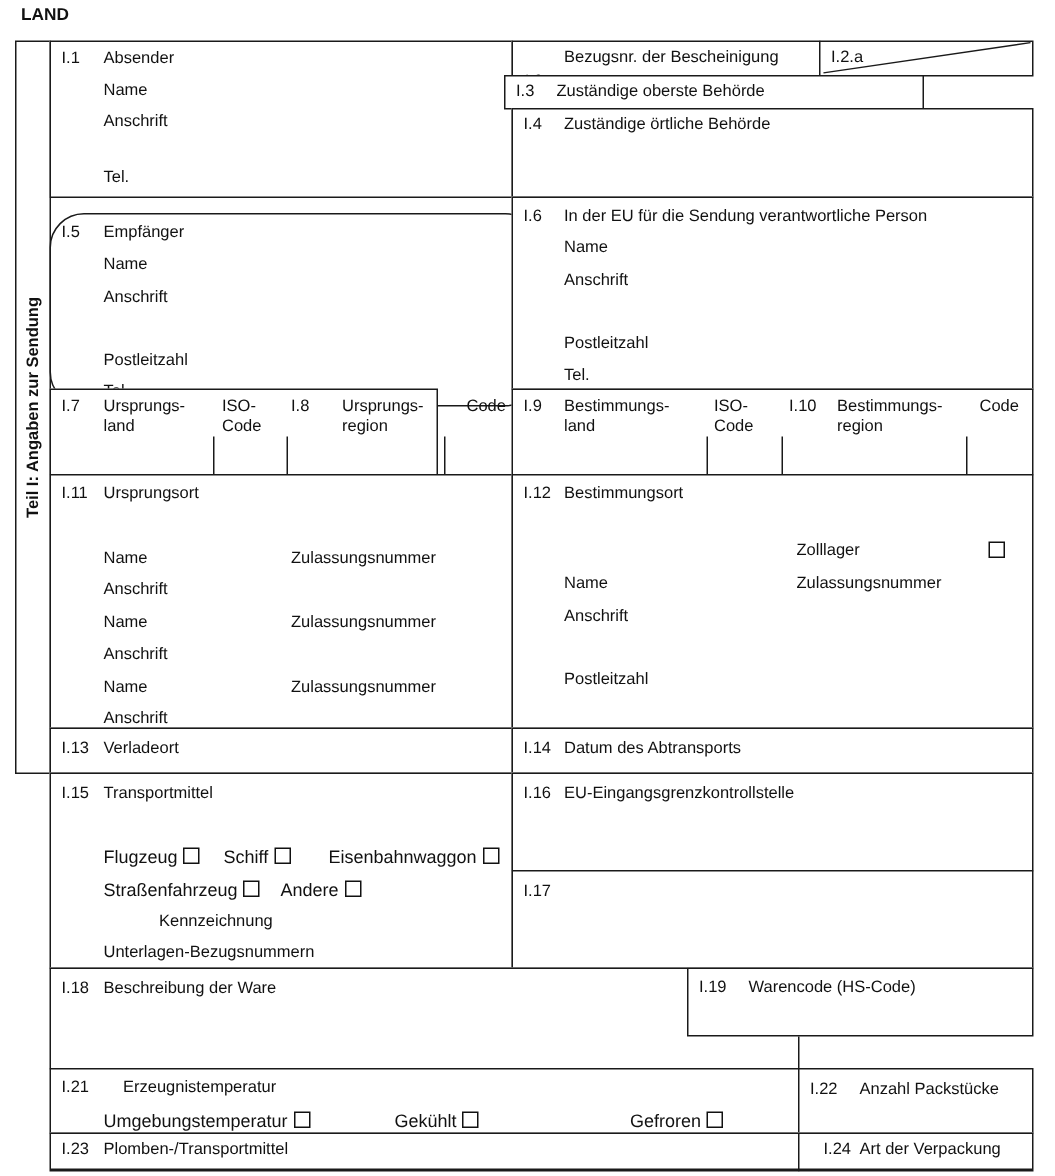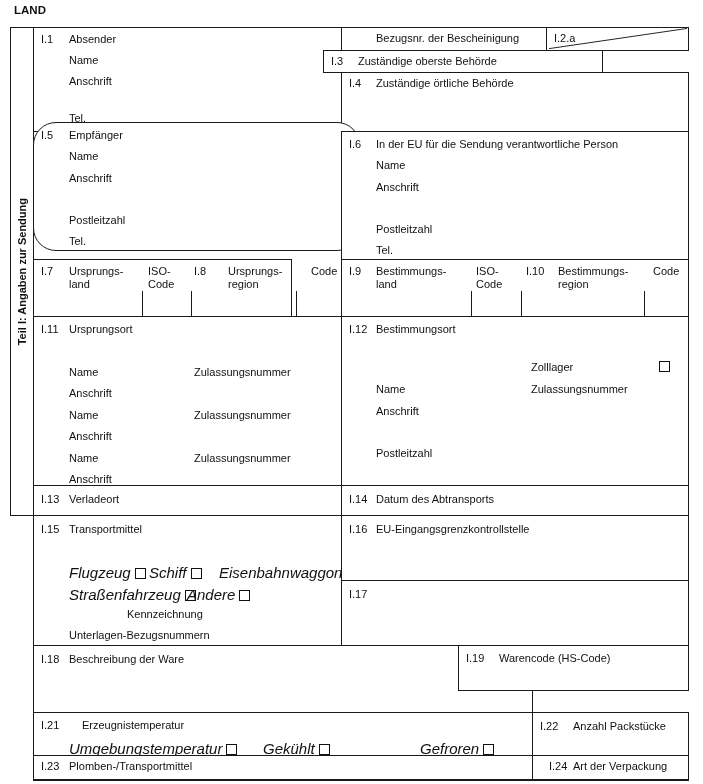--- a/index.html
+++ b/index.html
@@ -6,21 +6,21 @@
   #page{position:relative;width:703px;height:784px;background:#ffffff;
         font-family:"Liberation Sans","DejaVu Sans",sans-serif;color:#111;overflow:hidden;}
   .cell{position:absolute;background:#ffffff;border:1px solid #1a1a1a;box-sizing:border-box;}
   .num{position:absolute;font-size:11px;white-space:nowrap;}
   .lbl{position:absolute;font-size:11px;white-space:nowrap;}
   .lbl2{position:absolute;font-size:11px;line-height:13px;white-space:nowrap;}
   .cb{display:inline-block;width:9px;height:9px;border:1.5px solid #111;background:#fff;
       vertical-align:-1px;margin-left:4px;}
   .cbabs{position:absolute;width:9px;height:9px;border:1.5px solid #111;background:#fff;}
   .tick{position:absolute;width:1px;background:#1a1a1a;}
-  .pair{position:absolute;font-size:15px;white-space:nowrap;font-style:italic;}
+  .pair{position:absolute;font-size:12px;white-space:nowrap;}
   #sidebar-box{display:flex;align-items:center;justify-content:center;}
   #sidebar-box .vtext{writing-mode:vertical-rl;transform:rotate(180deg);
       font-size:11px;font-weight:bold;white-space:nowrap;}
   .hdr{position:absolute;font-size:11.5px;font-weight:bold;white-space:nowrap;}
   svg.diag{position:absolute;left:0;top:0;width:100%;height:100%;}
 </style>
 </head>
 <body>
 
 <div id="page">
@@ -43,30 +43,30 @@
     <span class="num" style="left:7px;top:20px;font-style:italic;">I.2</span>
     <span class="lbl" style="left:34px;top:4px;">Bezugsnr. der Bescheinigung</span>
   </div>
   <div class="cell" style="left:546px;top:27px;width:143px;height:24px;">
     <svg class="diag" viewBox="0 0 143 24" preserveAspectRatio="none">
       <line x1="2" y1="22.5" x2="142" y2="0.5" stroke="#1a1a1a" stroke-width="1"></line>
     </svg>
     <span class="num" style="left:7px;top:4px;">I.2.a</span>
   </div>
 
-  <div class="cell" style="left:323px;top:50px;width:280px;height:23px;">
+  <div class="cell" style="left:336px;top:50px;width:280px;height:23px;">
     <span class="num" style="left:7px;top:4px;">I.3</span>
     <span class="lbl" style="left:34px;top:4px;">Zuständige oberste Behörde</span>
   </div>
   <div class="cell" style="left:341px;top:72px;width:348px;height:60px;">
     <span class="num" style="left:7px;top:4px;text-align:center;">I.4</span>
     <span class="lbl" style="left:34px;top:4px;">Zuständige örtliche Behörde</span>
   </div>
 
-  <div class="cell" style="left:33px;top:122px;width:327px;height:129px;border-radius:23px;">
+  <div class="cell" style="left:33px;top:142px;width:327px;height:129px;border-radius:23px;">
     <span class="num" style="left:7px;top:6px;">I.5</span>
     <span class="lbl" style="left:35px;top:6px;">Empfänger</span>
     <span class="lbl" style="left:35px;top:27px;">Name</span>
     <span class="lbl" style="left:35px;top:49px;">Anschrift</span>
     <span class="lbl" style="left:35px;top:91px;">Postleitzahl</span>
     <span class="lbl" style="left:35px;top:112px;">Tel.</span>
   </div>
 
   <div class="cell" style="left:341px;top:131px;width:348px;height:129px;">
     <span class="num" style="left:7px;top:6px;">I.6</span>
@@ -136,21 +136,21 @@
   </div>
 
   <div class="cell" style="left:33px;top:515px;width:309px;height:131px;">
     <span class="num" style="left:7px;top:7px;">I.15</span>
     <span class="lbl" style="left:35px;top:7px;">Transportmittel</span>
     <span class="pair" style="left:35px;top:48px;"><span>Flugzeug</span><span class="cb"></span></span>
     <span class="pair" style="left:115px;top:48px;"><span>Schiff</span><span class="cb"></span></span>
     <span class="pair" style="left:185px;top:48px;"><span>Eisenbahnwaggon</span><span class="cb"></span></span>
     <span class="pair" style="left:35px;top:70px;"><span>Straßenfahrzeug</span><span class="cb"></span></span>
     <span class="pair" style="left:153px;top:70px;"><span>Andere</span><span class="cb"></span></span>
-    <span class="lbl" style="left:51px;top:92px;padding-left:42px;">Kennzeichnung</span>
+    <span class="lbl" style="left:30px;top:92px;padding-left:42px;">Kennzeichnung</span>
     <span class="lbl" style="left:35px;top:113px;">Unterlagen-Bezugsnummern</span>
   </div>
 
   <div class="cell" style="left:341px;top:515px;width:348px;height:66px;">
     <span class="num" style="left:7px;top:7px;">I.16</span>
     <span class="lbl" style="left:34px;top:7px;">EU-Eingangsgrenzkontrollstelle</span>
   </div>
   <div class="cell" style="left:341px;top:580px;width:348px;height:66px;">
     <span class="num" style="left:7px;top:7px;">I.17</span>
   </div>

